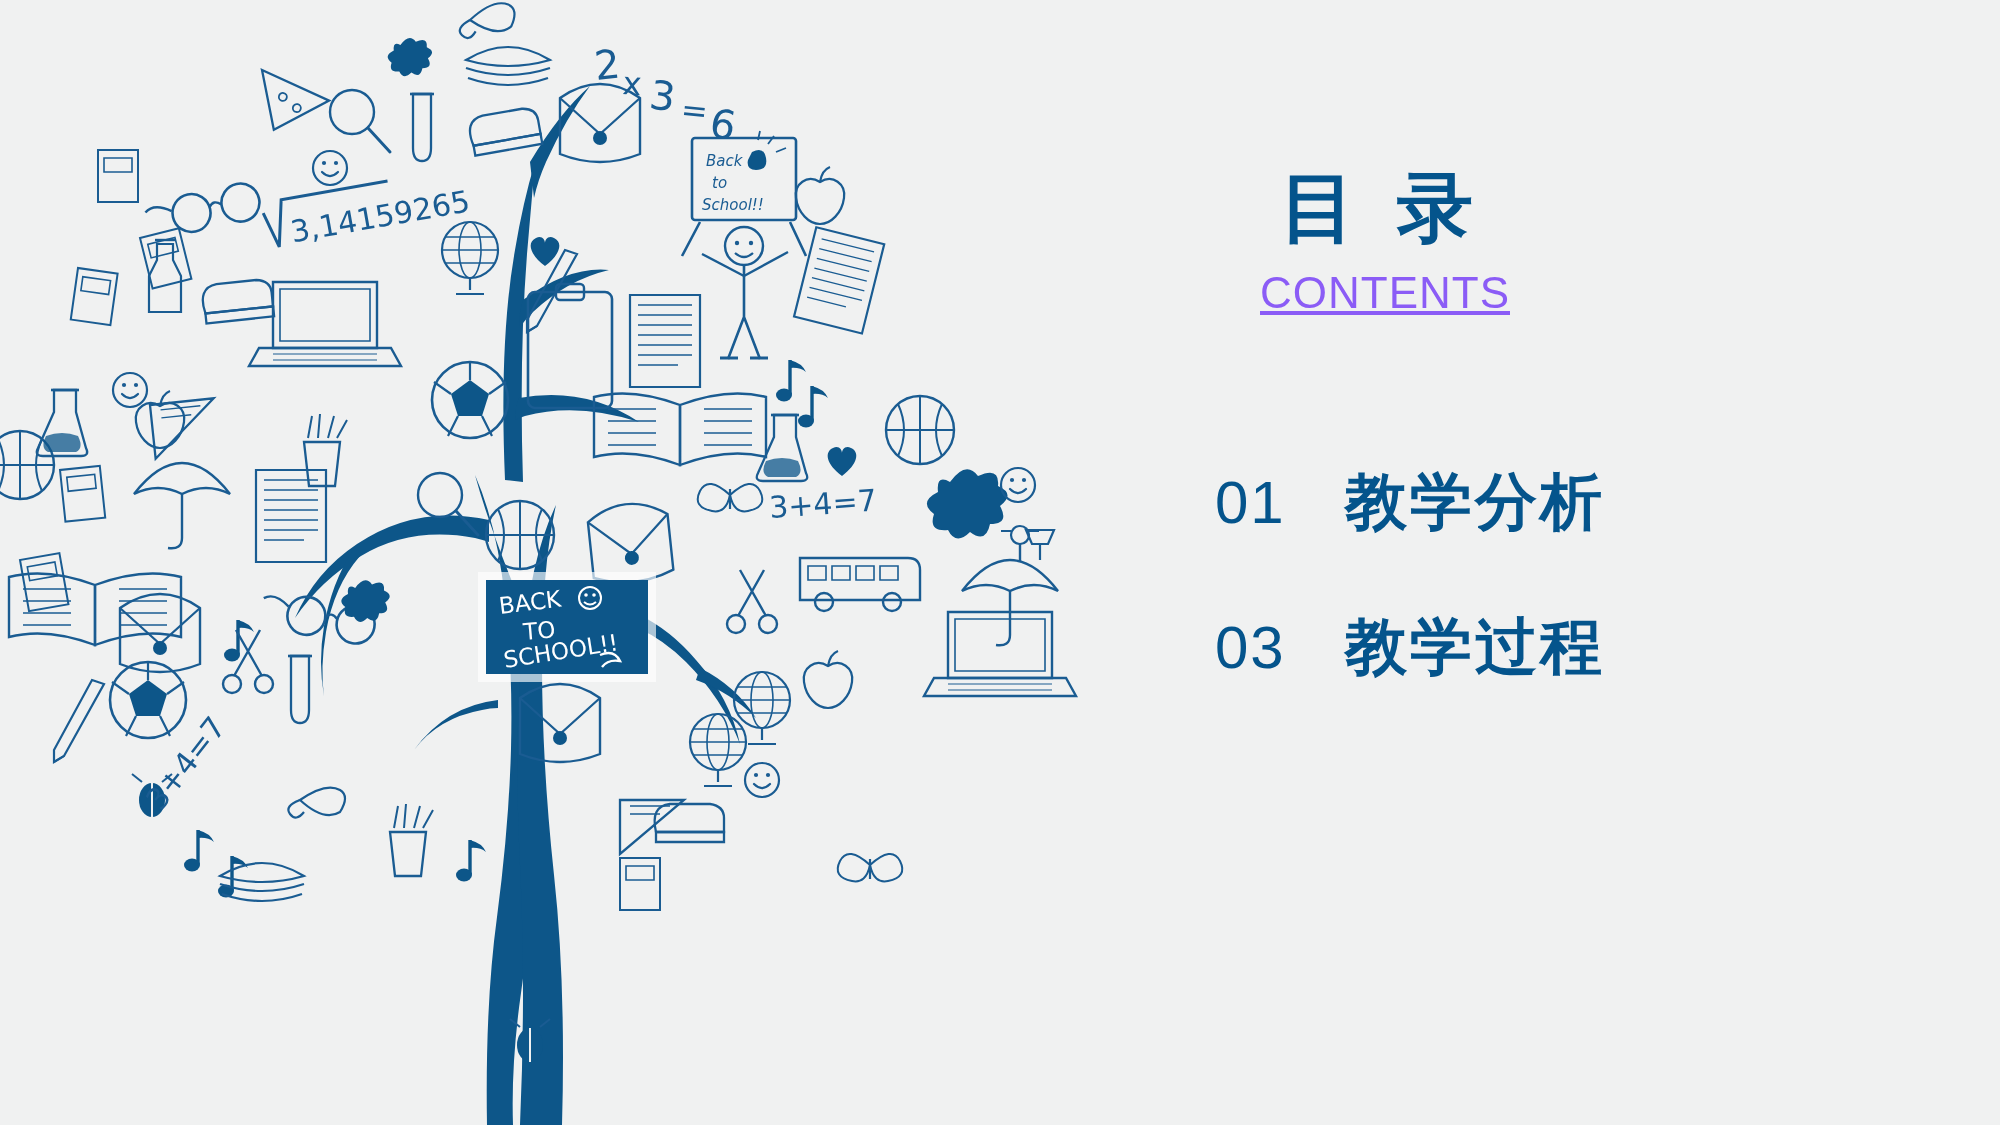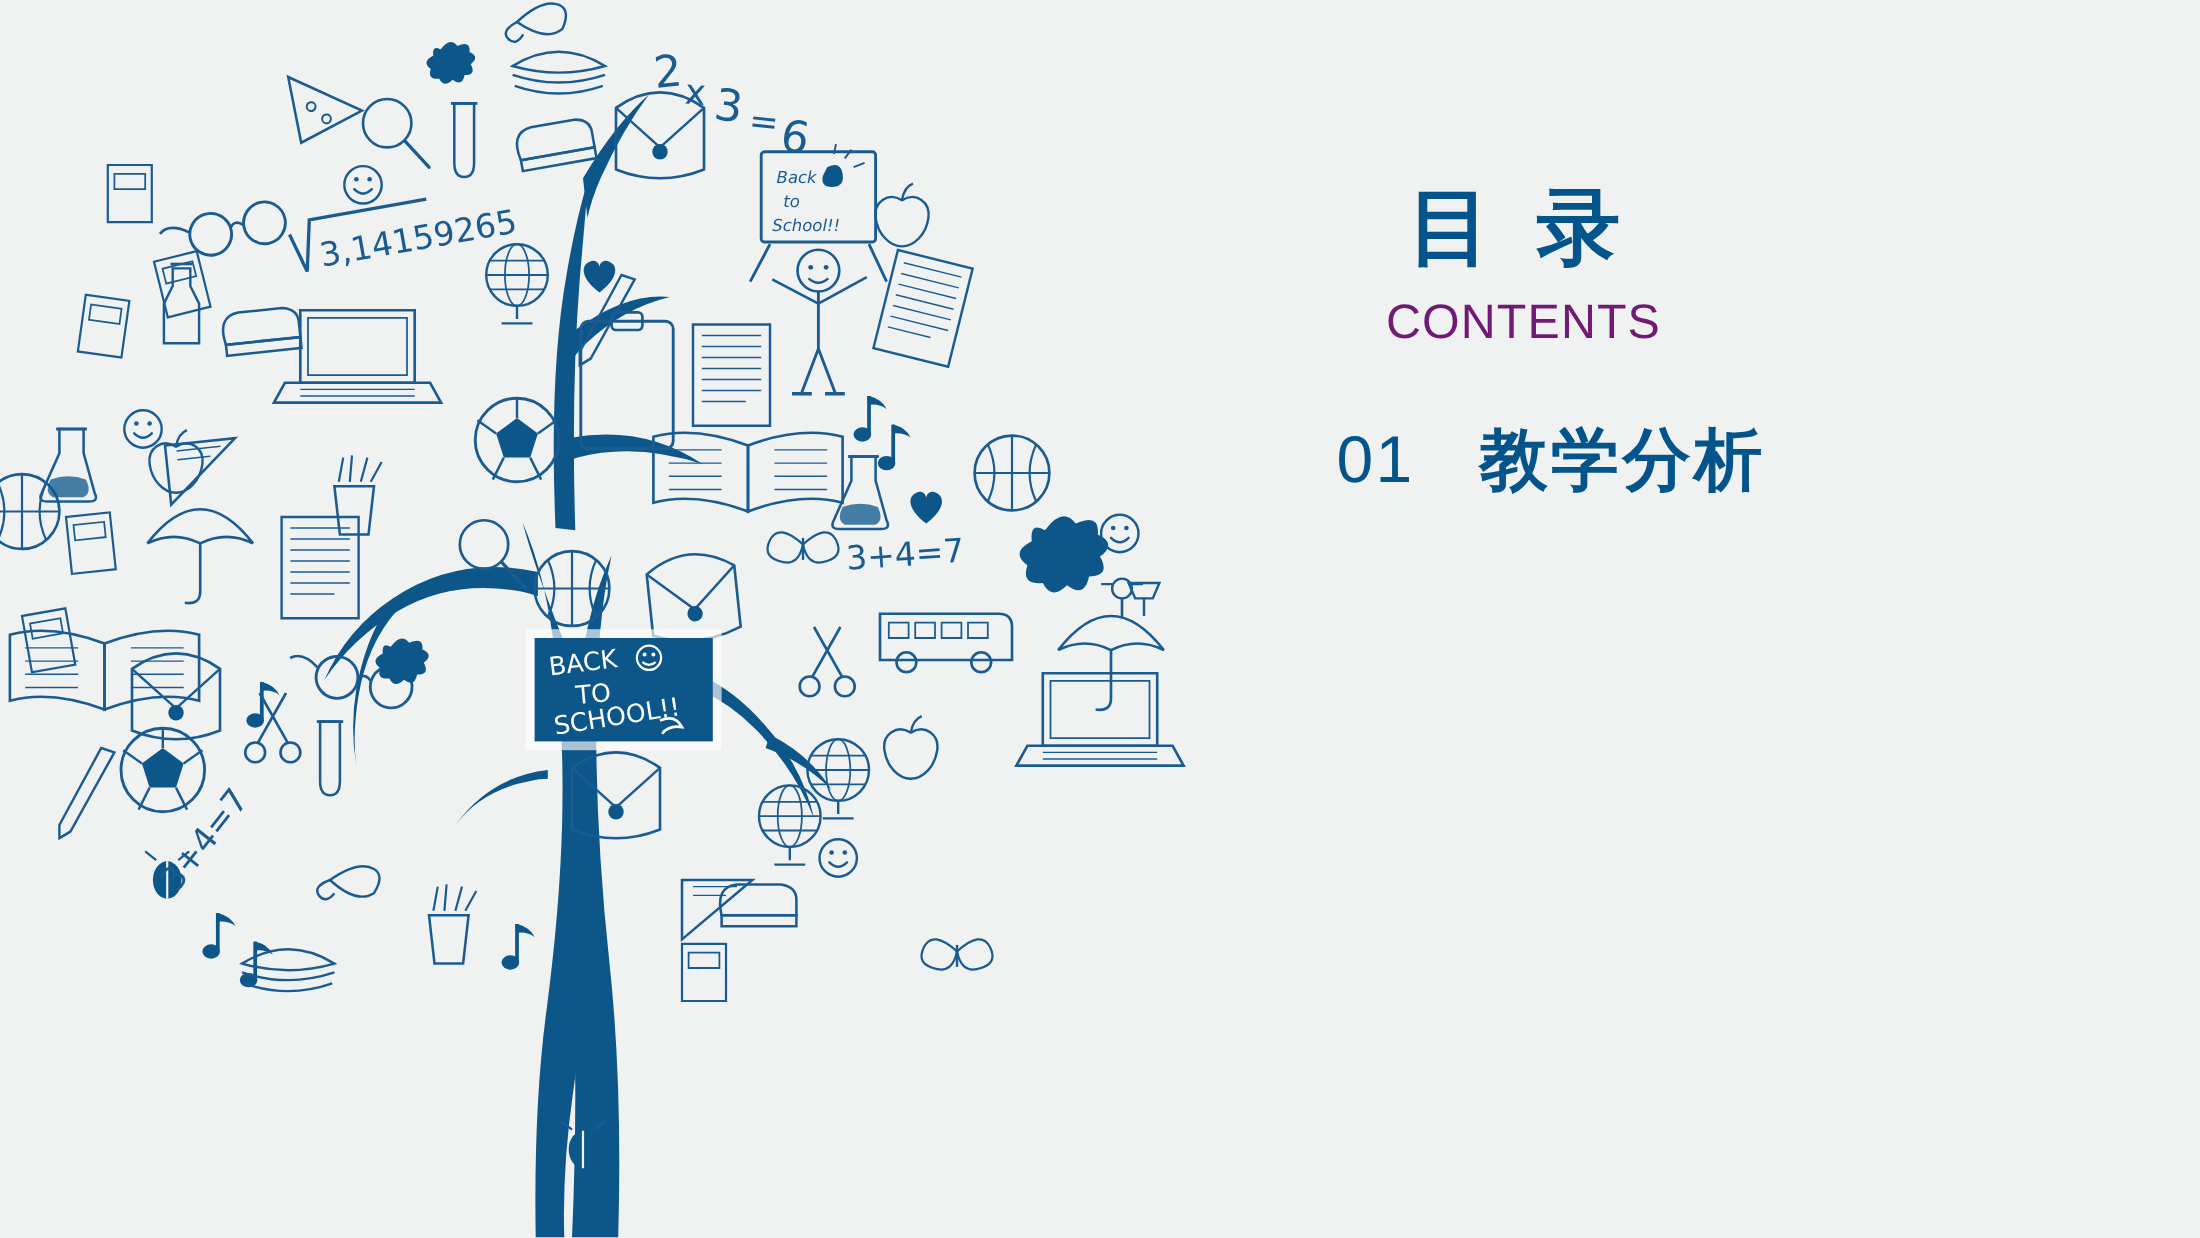--- a/index.html
+++ b/index.html
@@ -54,34 +54,35 @@
     white-space: nowrap;
     text-align: right;
   }
   .heading-en {
     position: absolute;
     left: 45px;
     top: 98px;
     width: 255px;
     font-size: 44px;
     line-height: 1.12;
-    color: #701a75;
+    color: #8b5cf6;
     letter-spacing: 1px;
     word-break: break-all;
+    text-decoration: underline;
   }
 
   .toc-list {
     position: absolute;
     left: 0;
     top: 218px;
     width: 740px;
   }
   .toc-item {
     display: flex;
-    align-items: flex-start;
+    align-items: flex-end;
     height: 145px;
   }
   .toc-num {
     font-size: 60px;
     line-height: 1;
     color: #04548c;
     letter-spacing: 2px;
     width: 130px;
     flex: 0 0 130px;
   }
@@ -433,18 +434,22 @@
     </div>
 
     <div class="toc-list">
 
       <div class="toc-item">
         <span class="toc-num">01</span>
         <span class="toc-label">教学分析</span>
       </div>
 
 
+      <div class="toc-item">
+        <span class="toc-num">03</span>
+        <span class="toc-label">教学过程</span>
+      </div>
 
 
     </div>
   </div>
 
 </div>
 
 </body></html>

